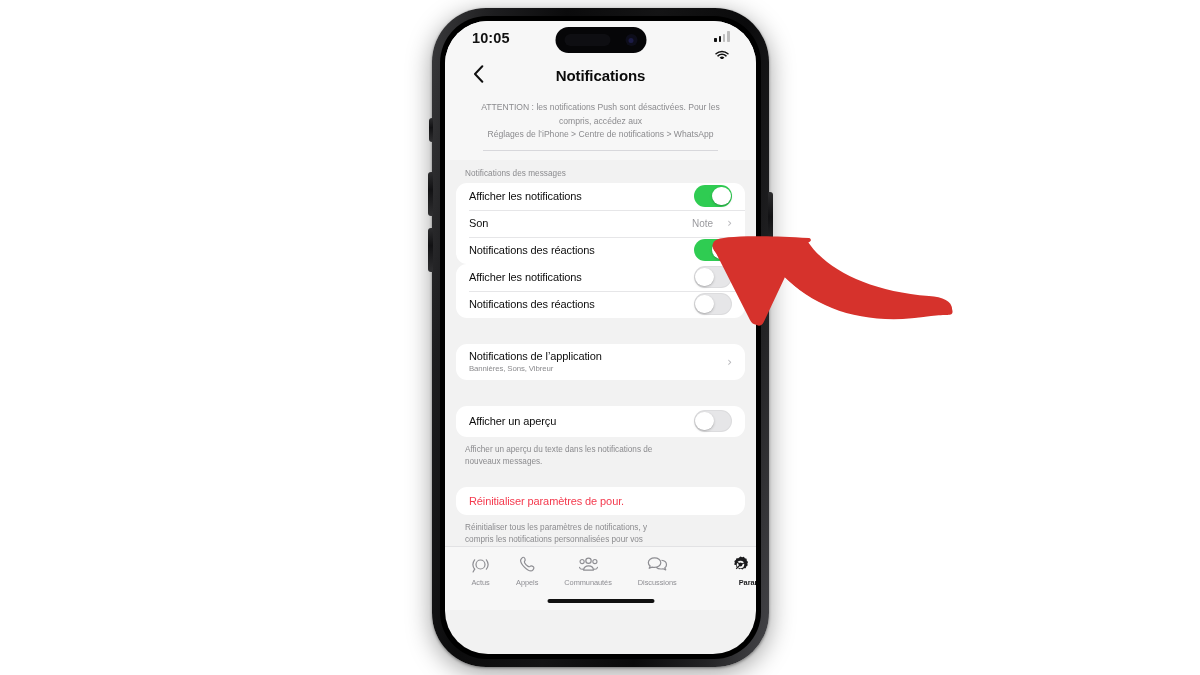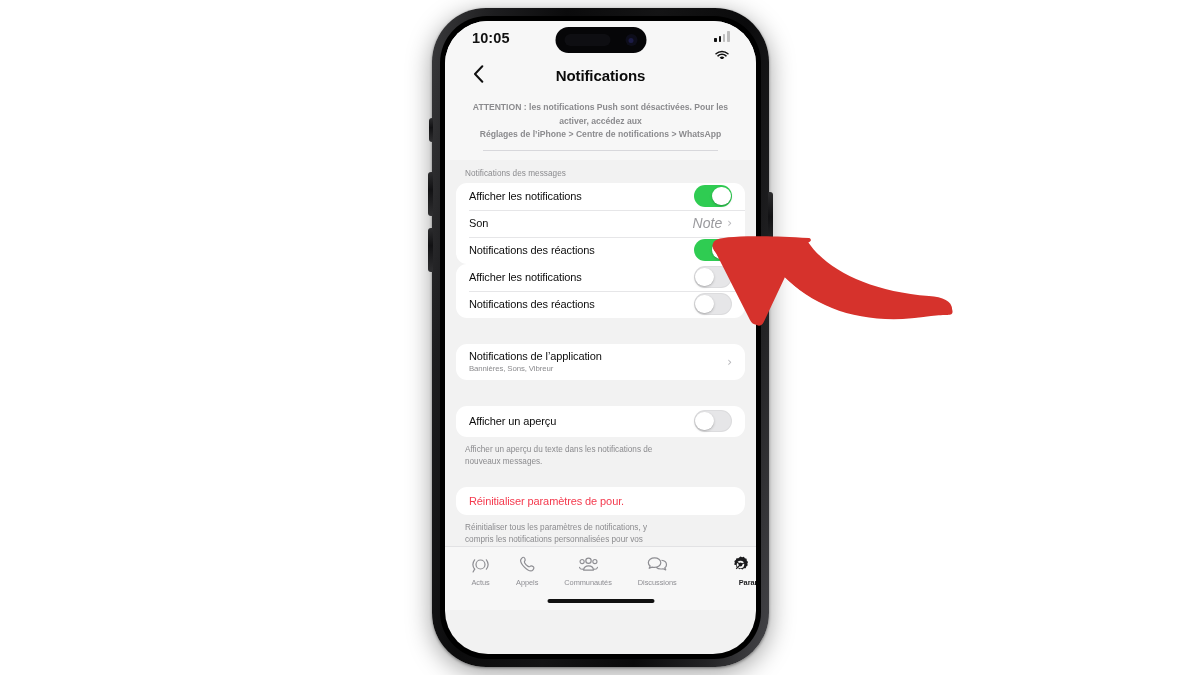--- a/index.html
+++ b/index.html
@@ -168,21 +168,20 @@
 
   .warning-block {
     background: #f7f7f7;
     padding: 10px 20px 9px 20px;
     text-align: center;
   }
   .warning-block p {
     font-size: 8.6px;
     line-height: 13.5px;
     color: #8b8b8e;
-    font-weight: bold;
   }
   .warning-sep {
     height: 1px;
     background: #d8d8dc;
     margin: 8px 18px 0 18px;
   }
 
   .section-label {
     font-size: 8.2px;
     color: #8b8b8e;
@@ -212,24 +211,23 @@
     background: #e6e6e8;
   }
   .row-label {
     flex: 1;
     font-size: 11px;
     color: #0d0d0d;
     letter-spacing: -.1px;
   }
   .row-label.danger { color: #f43a4e; font-weight: normal; }
   .row-value {
-    font-size: 14px;
+    font-size: 10px;
     color: #9a9a9e;
-    margin-right: 5px;
-    font-style: italic;
+    margin-right: 14px;
   }
   .chev {
     color: #b8b8bc;
     font-size: 12px;
     line-height: 1;
     font-family: "DejaVu Sans", sans-serif;
   }
 
   .row-tall { min-height: 36px; padding-top: 5px; padding-bottom: 5px; }
   .row-sub {
@@ -364,21 +362,21 @@
             <path d="M9.3 1.2 2 9l7.3 7.8" stroke="#111" stroke-width="2" fill="none" stroke-linecap="round" stroke-linejoin="round"></path>
           </svg>
         </div>
         <div id="nav-title">Notifications</div>
       </div>
 
       <div id="content">
 
         <div class="warning-block">
           <p>ATTENTION : les notifications Push sont désactivées. Pour les</p>
-          <p>activer, accédez aux</p>
+          <p>compris, accédez aux</p>
           <p>Réglages de l’iPhone &gt; Centre de notifications &gt; WhatsApp</p>
           <div class="warning-sep"></div>
         </div>
 
         <div class="section-label">Notifications des messages</div>
         <div class="card">
 
           <div class="row">
             <span class="row-label">Afficher les notifications</span>
             <span class="toggle on">

